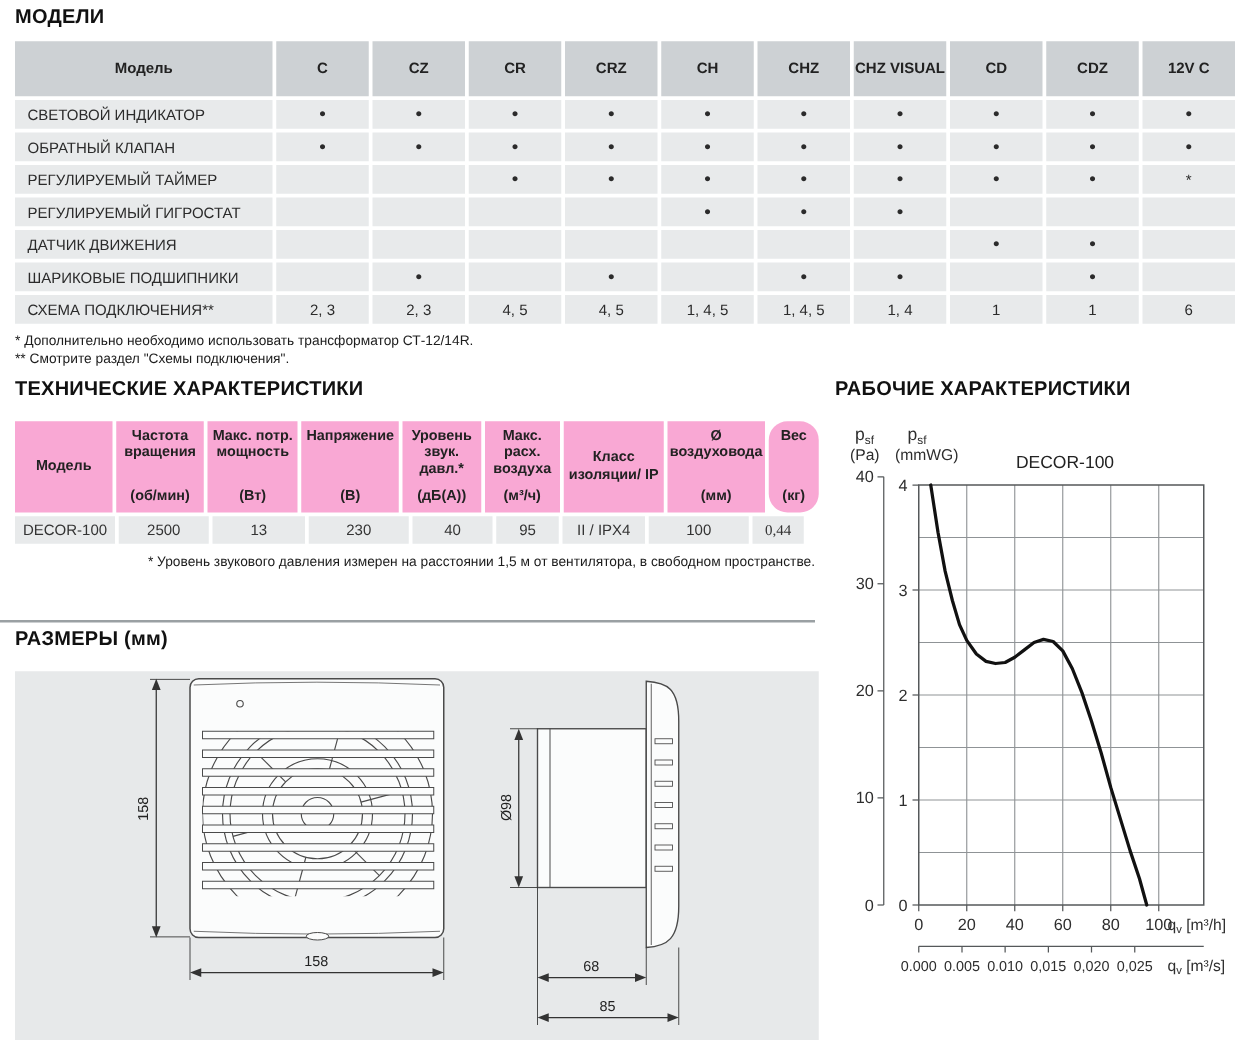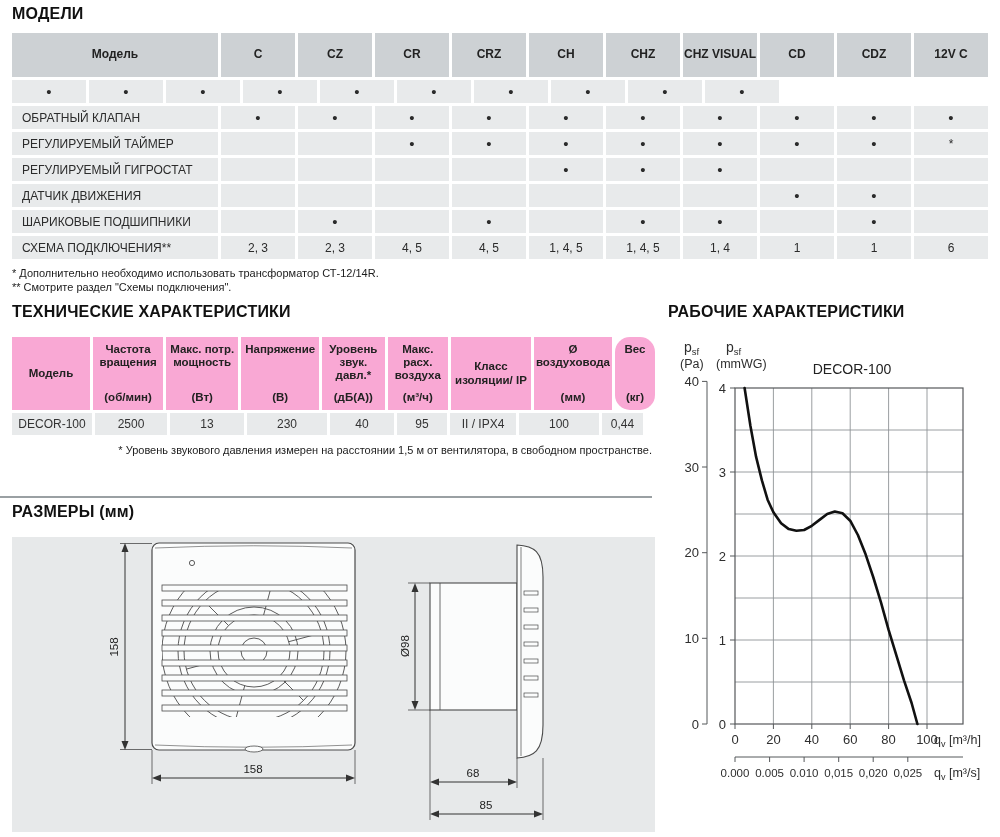--- a/index.html
+++ b/index.html
@@ -47,20 +47,21 @@
       <div class="m-cell m-col">CR</div>
       <div class="m-cell m-col">CRZ</div>
       <div class="m-cell m-col">CH</div>
       <div class="m-cell m-col">CHZ</div>
       <div class="m-cell m-col">CHZ VISUAL</div>
       <div class="m-cell m-col">CD</div>
       <div class="m-cell m-col">CDZ</div>
       <div class="m-cell m-col">12V C</div>
     </div>
     <div class="m-row">
+      <div class="m-cell m-label">СВЕТОВОЙ ИНДИКАТОР</div>
       <div class="m-cell m-col dot">•</div>
       <div class="m-cell m-col dot">•</div>
       <div class="m-cell m-col dot">•</div>
       <div class="m-cell m-col dot">•</div>
       <div class="m-cell m-col dot">•</div>
       <div class="m-cell m-col dot">•</div>
       <div class="m-cell m-col dot">•</div>
       <div class="m-cell m-col dot">•</div>
       <div class="m-cell m-col dot">•</div>
       <div class="m-cell m-col dot">•</div>
@@ -189,21 +190,21 @@
     </div>
     <div class="t-row">
       <div class="t-cell" style="width: 80px;">DECOR-100</div>
       <div class="t-cell" style="width: 72px;">2500</div>
       <div class="t-cell" style="width: 74px;">13</div>
       <div class="t-cell" style="width: 80px;">230</div>
       <div class="t-cell" style="width: 64px;">40</div>
       <div class="t-cell" style="width: 50px;">95</div>
       <div class="t-cell" style="width: 66px;">II / IPX4</div>
       <div class="t-cell" style="width: 80px;">100</div>
-      <div class="t-cell" style="width: 41px;">0,44</div>
+      <div class="t-cell" style="width: 41px; font-family: Liberation Serif, serif;">0,44</div>
     </div>
   </div>
 
 <div class="abs fnote" style="left:12px;top:443px;width:640px;text-align:right;">* Уровень звукового давления измерен на расстоянии 1,5 м от вентилятора, в свободном пространстве.</div>
 
 <div class="abs" id="divider"></div>
 
 <div class="abs sec-title" style="left:12px;top:503px;text-align:center;">РАЗМЕРЫ (мм)</div>
 
 <div class="abs" id="drawing-panel">

